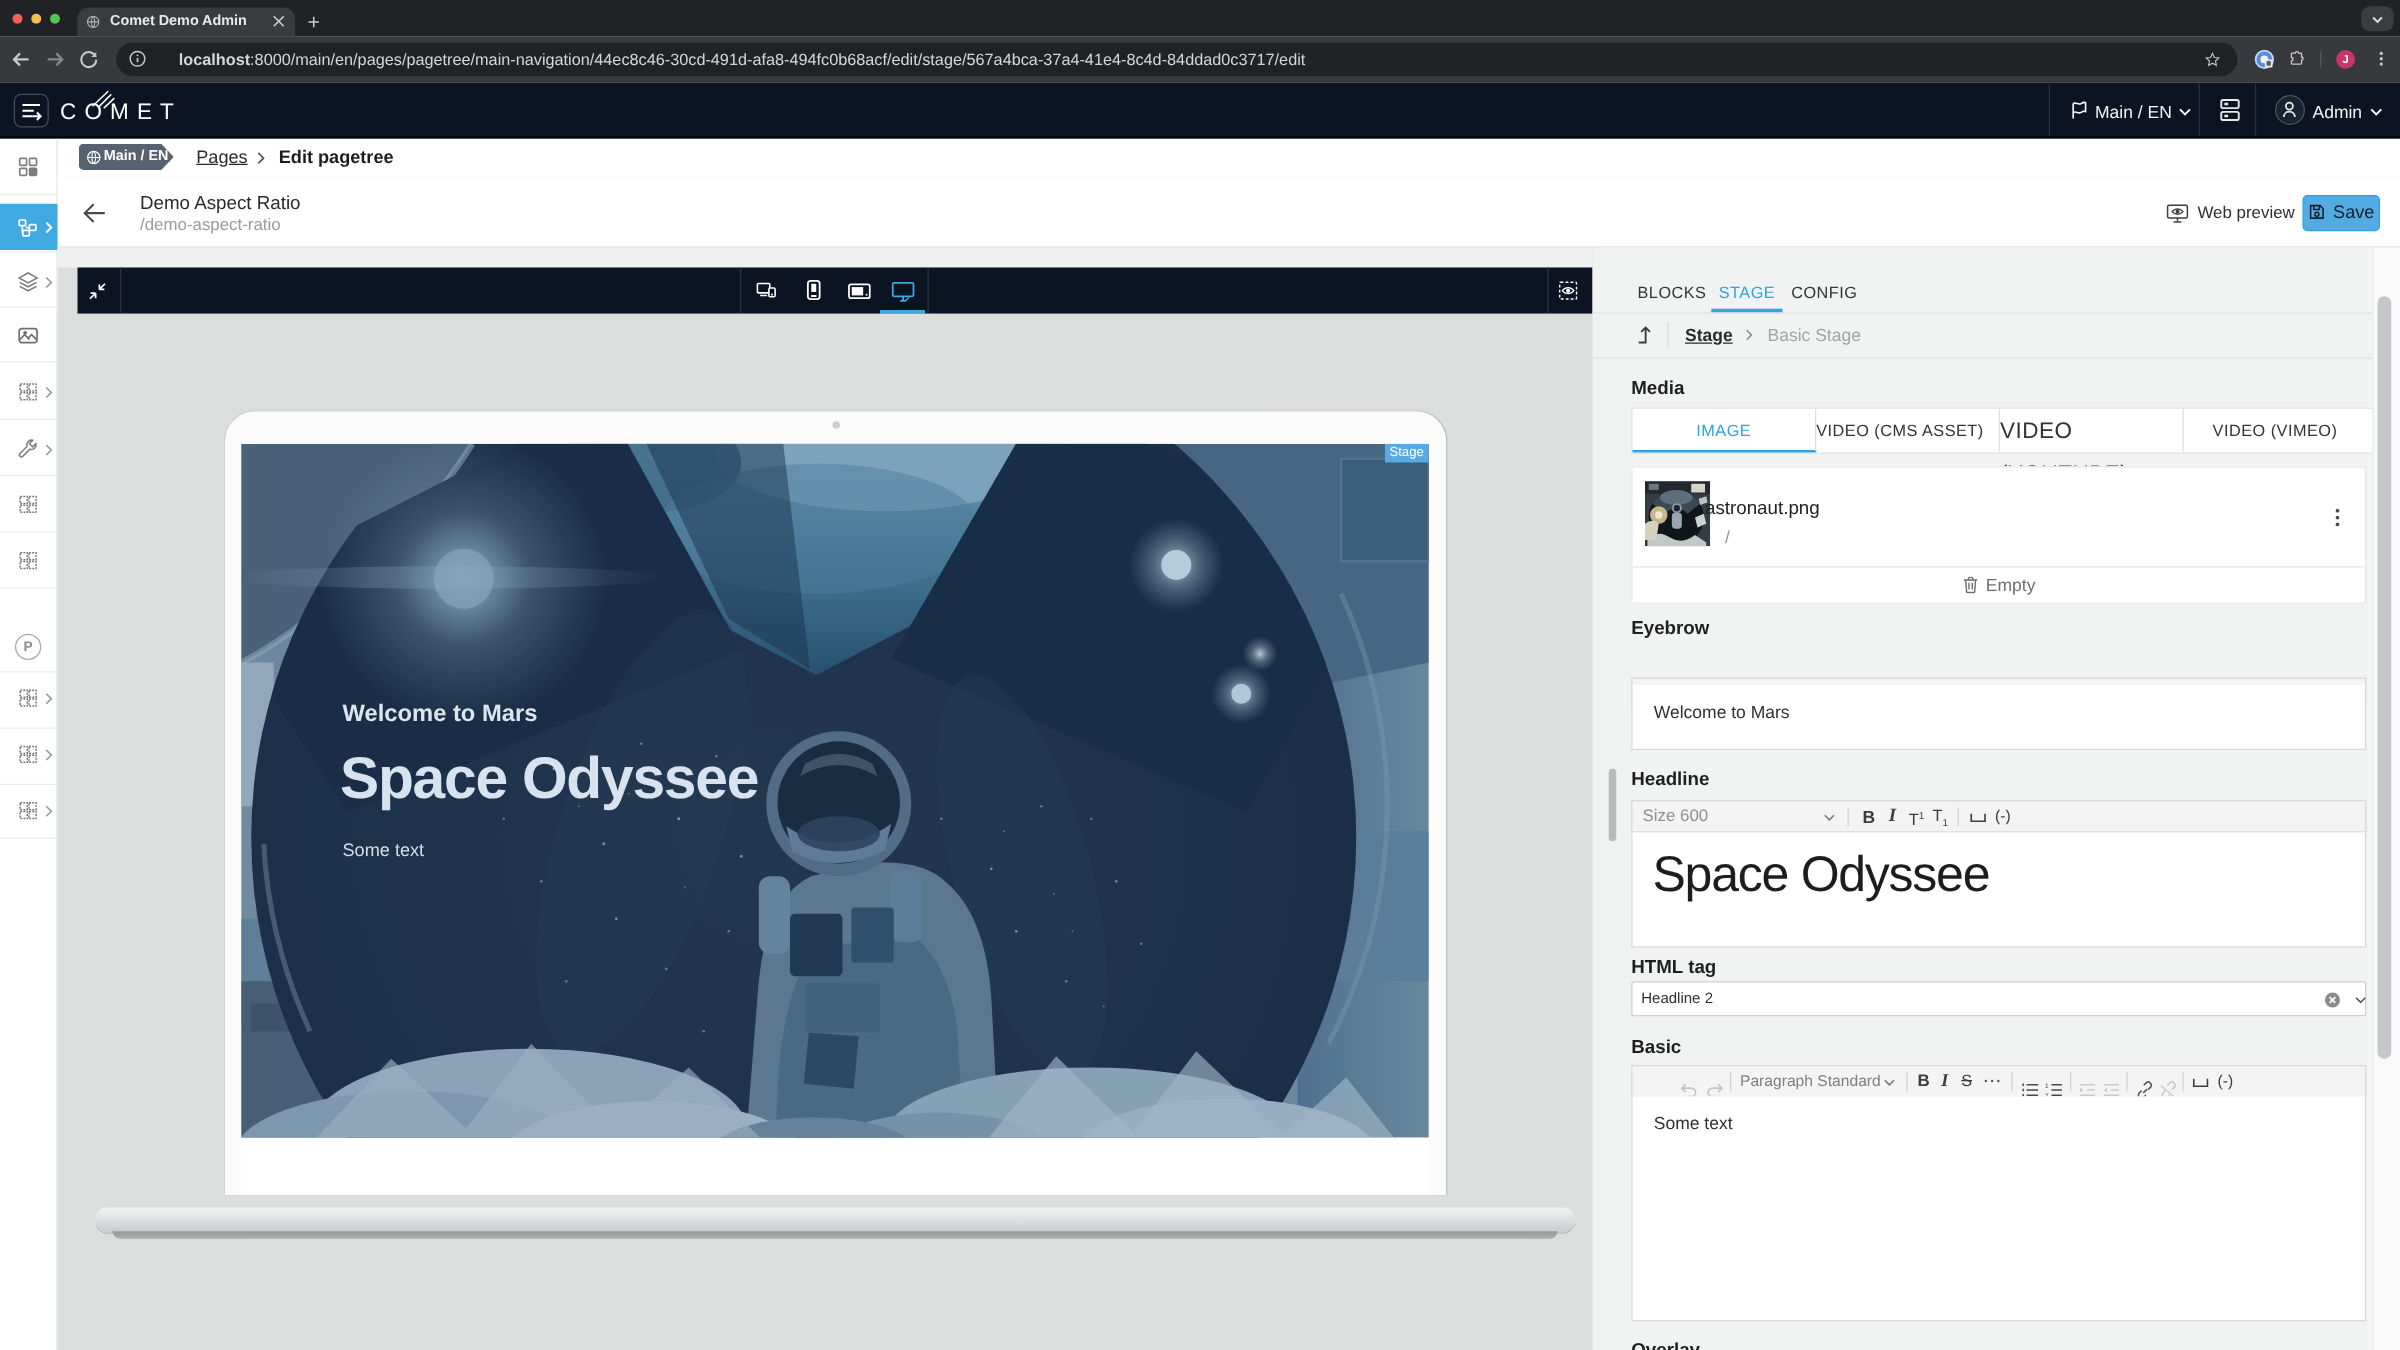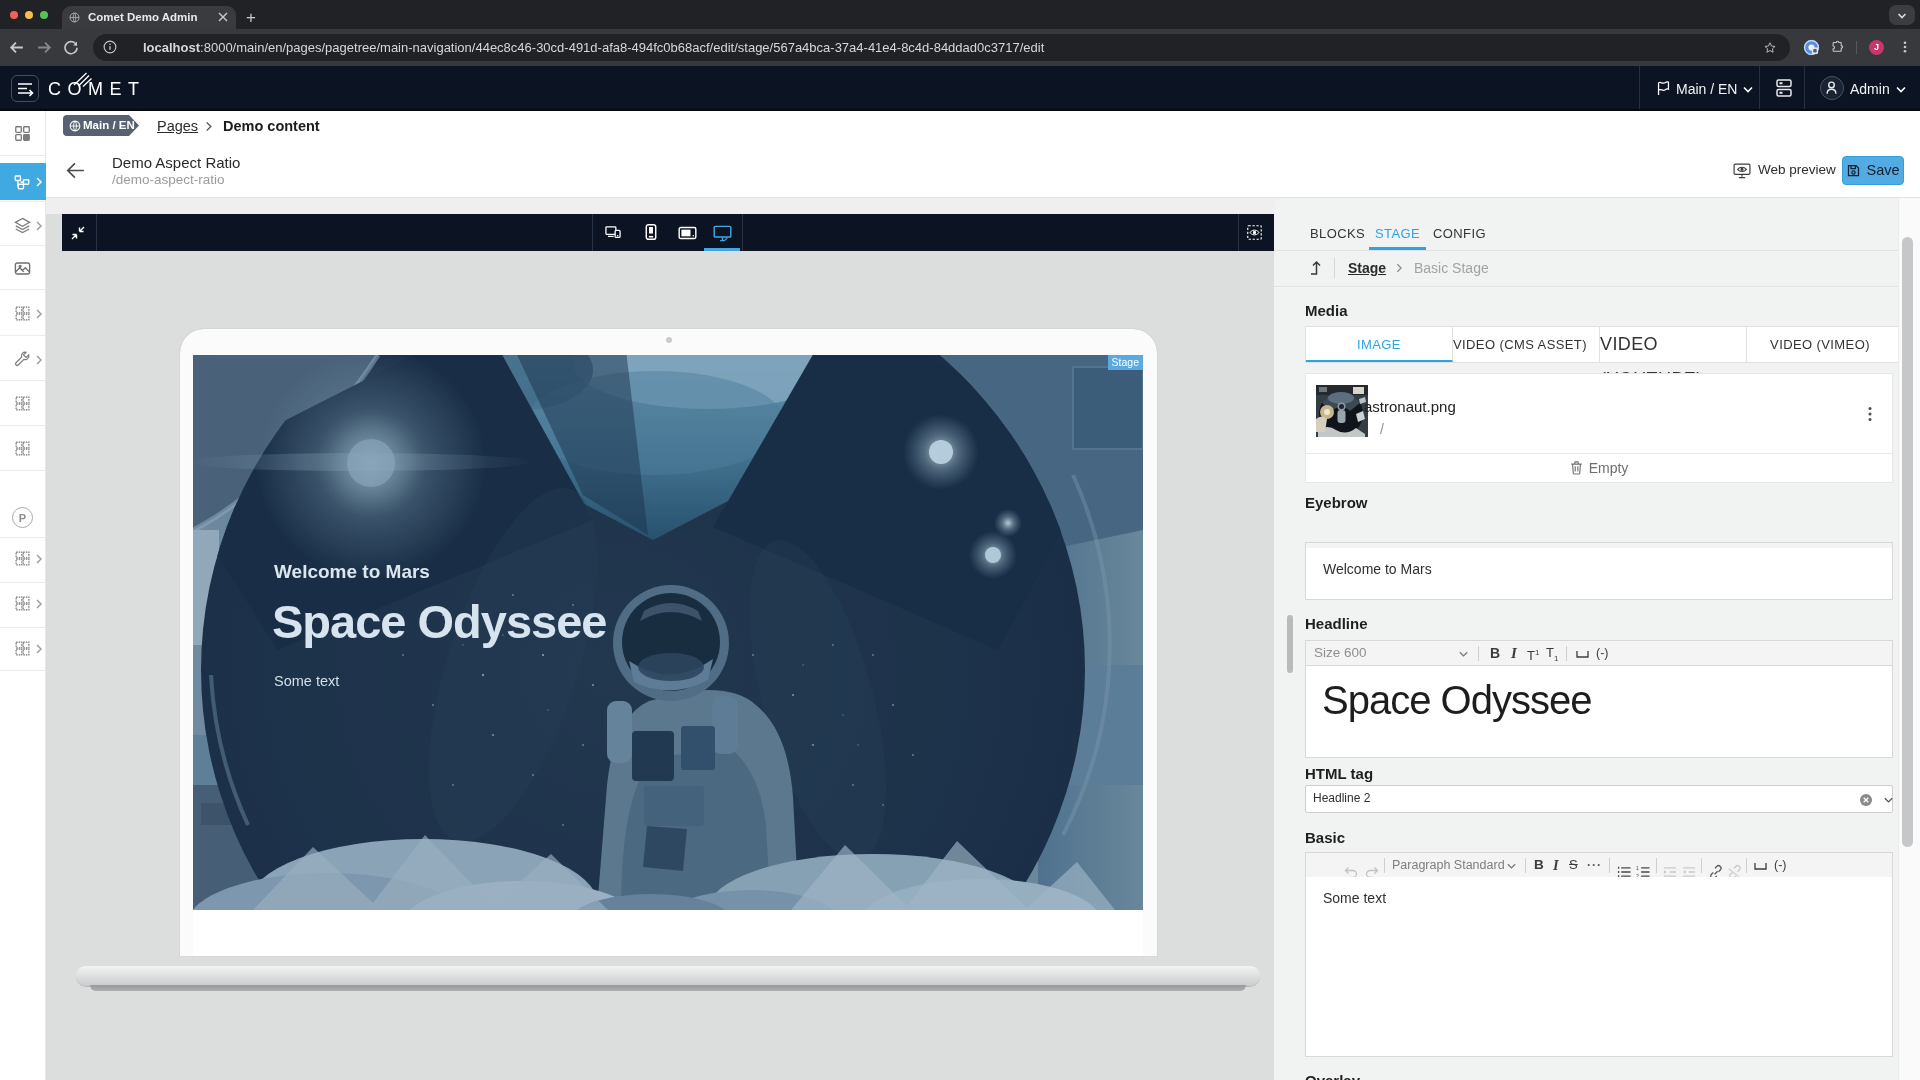--- a/index.html
+++ b/index.html
@@ -172,21 +172,21 @@
     <svg style="position:absolute;left:6px;top:4.5px" width="12" height="12" viewBox="0 0 16 16">
         <circle cx="8" cy="8" r="6.5" fill="none" stroke="#fff" stroke-width="1.4"></circle>
         <path d="M1.5 8h13M8 1.5c-2.6 2-2.6 11 0 13M8 1.5c2.6 2 2.6 11 0 13" fill="none" stroke="#fff" stroke-width="1.2"></path>
       </svg>
     <span style="margin-left:20px">Main / EN</span>
   </div>
   <span style="position:absolute;left:111px;top:7px;font-size:14.5px;color:#2c2c2c;text-decoration:underline;">Pages</span>
   <svg style="position:absolute;left:157px;top:10px" width="11" height="11" viewBox="0 0 12 12">
       <path d="M4 1.5L8.5 6 4 10.5" fill="none" stroke="#555" stroke-width="1.5"></path>
     </svg>
-  <span style="position:absolute;left:177px;top:7px;font-size:14.5px;font-weight:bold;color:#1c1c1c;">Demo content</span>
+  <span style="position:absolute;left:177px;top:7px;font-size:14.5px;font-weight:bold;color:#1c1c1c;">Edit pagetree</span>
 </div>
 <div id="pagehead">
   <svg style="position:absolute;left:66px;top:20px" width="19" height="19" viewBox="0 0 16 16">
       <path d="M15 8H1.5M7.5 2L1.5 8l6 6" fill="none" stroke="#4a4a4a" stroke-width="1.4"></path>
     </svg>
   <div style="position:absolute;left:112px;top:13px;font-size:15px;color:#2a2a2a;">Demo Aspect Ratio</div>
   <div style="position:absolute;left:112px;top:31px;font-size:13.5px;color:#9b9b9b;">/demo-aspect-ratio</div>
   <svg style="position:absolute;left:1732px;top:20px" width="20" height="19" viewBox="0 0 24 24">
       <g fill="none" stroke="#3d3d3d" stroke-width="1.5">
         <rect x="2" y="4" width="20" height="13" rx="1.5"></rect>

